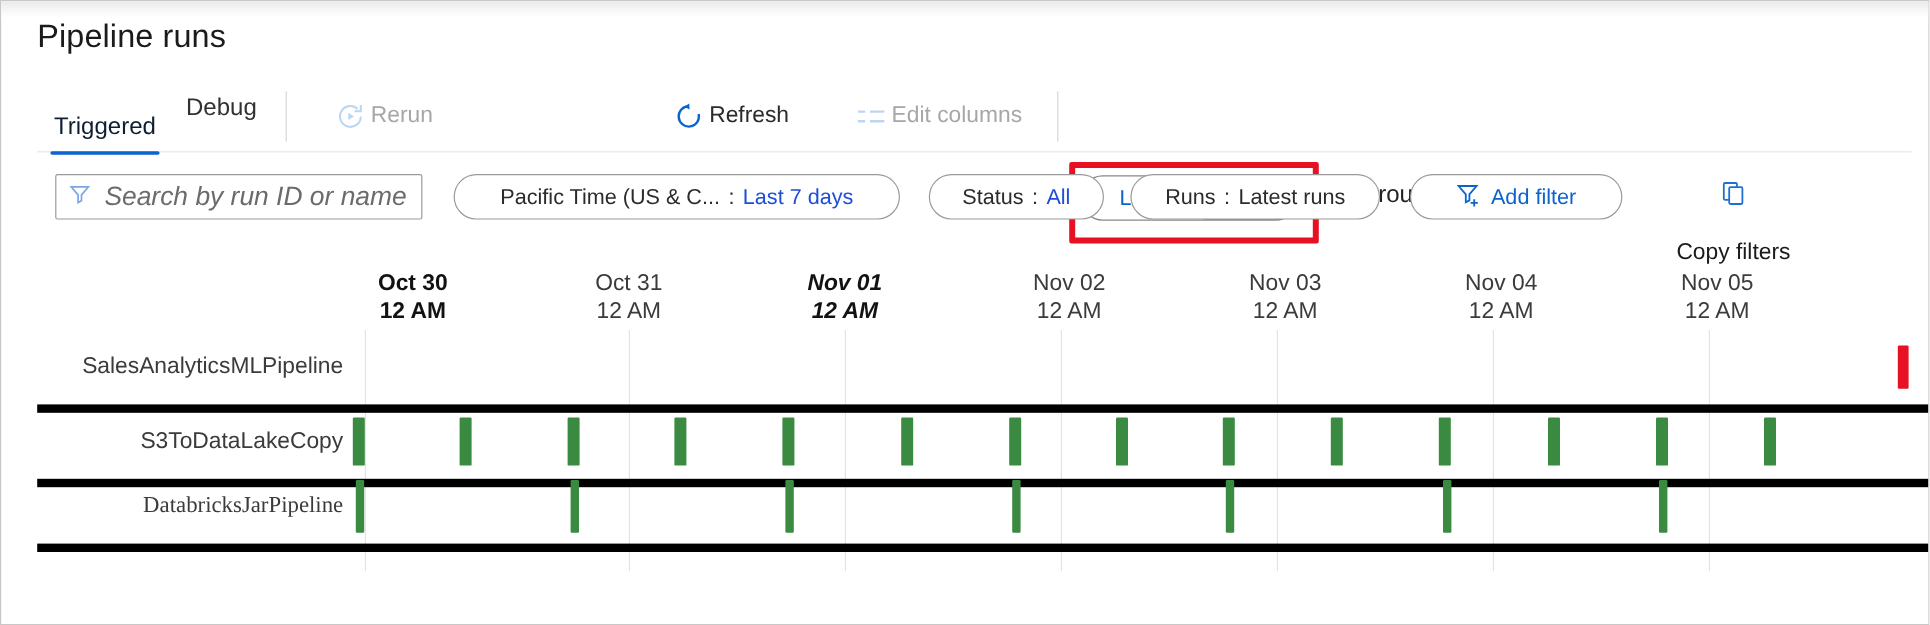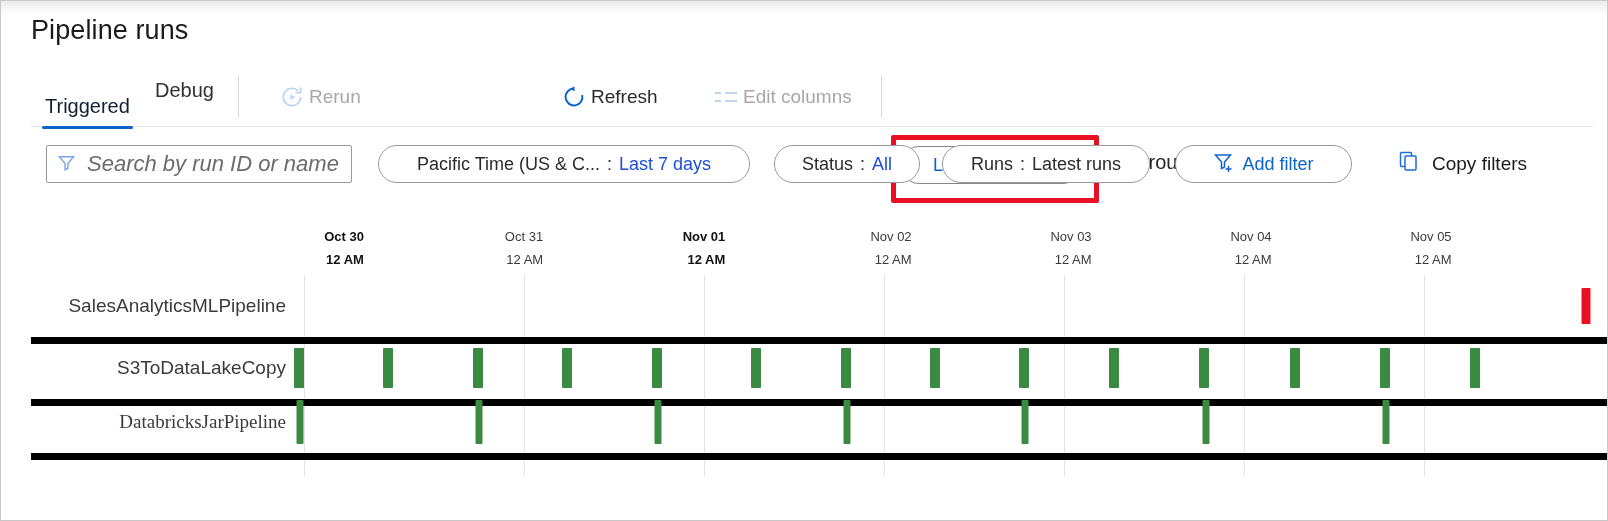--- a/index.html
+++ b/index.html
@@ -225,46 +225,47 @@
   #pill-status { left: 773px; width: 146px; }
   #pill-runs   { left: 941px; width: 208px; }
   #pill-addfilter { left: 1174px; width: 177px; color:#0b63ce; }
 
   .copyfilters {
     position: absolute;
     left: 1396px;
     top: 8px;
     display: flex;
     align-items: center;
-    gap: 11px;
+    gap: 21px;
     font-size: 19px;
     color: #1b1b1b;
     cursor: pointer;
     white-space: nowrap;
+    flex-direction: column;
   }
 
   
   .gantt {
     position: absolute;
     left: 0;
     top: 214px;
     right: 0;
     bottom: 0;
   }
   .gantt-head {
     position: absolute;
     left: 0; right: 0; top: 0;
     height: 60px;
   }
   .tick {
     position: absolute;
     top: 10px;
     transform: translateX(-50%);
-    text-align: right;
-    font-size: 13px;
+    text-align: center;
+    font-size: 19px;
     line-height: 23px;
     color: #3b3b3b;
     white-space: nowrap;
   }
   .tick.major { color: #121212; font-weight: 700; }
 
   .grid {
     position: absolute;
     left: 0; right: 0;
     top: 60px;
@@ -425,21 +426,21 @@
   <div class="gantt">
     <div class="gantt-head">
         <div class="tick major" style="left: 343px;">
           <div>Oct 30</div>
           <div>12 AM</div>
         </div>
         <div class="tick" style="left: 523px;">
           <div>Oct 31</div>
           <div>12 AM</div>
         </div>
-        <div class="tick major" style="left: 703px;">
+        <div class="tick major" style="left: 703px; font-style: italic;">
           <div>Nov 01</div>
           <div>12 AM</div>
         </div>
         <div class="tick" style="left: 890px;">
           <div>Nov 02</div>
           <div>12 AM</div>
         </div>
         <div class="tick" style="left: 1070px;">
           <div>Nov 03</div>
           <div>12 AM</div>

